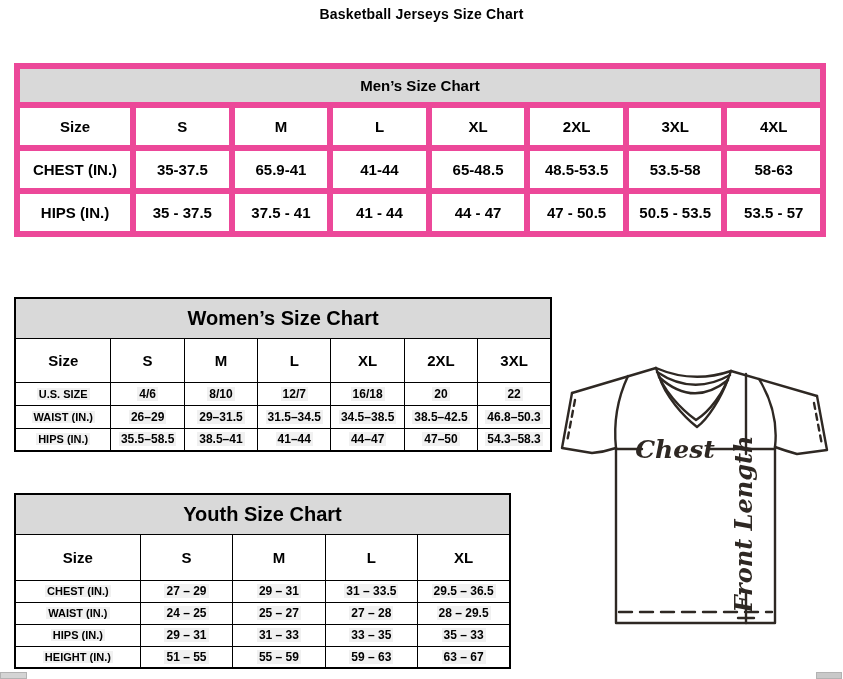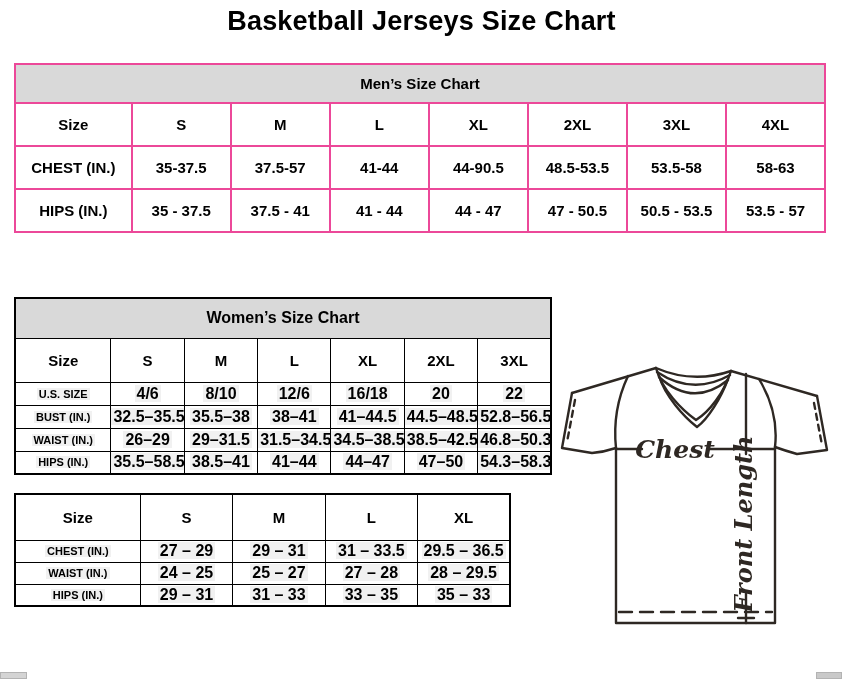--- a/index.html
+++ b/index.html
@@ -2,37 +2,37 @@
 <html><head>
 <meta charset="utf-8">
 <style>
   html,body{margin:0;padding:0;}
   body{
     width:843px;height:679px;position:relative;background:#fff;color:#000;
     font-family:"Liberation Sans",sans-serif;overflow:hidden;
   }
   .page-title{
     position:absolute;top:6px;left:0;width:843px;text-align:center;
-    font-size:27px;font-weight:bold;letter-spacing:.2px;
+    font-size:14px;font-weight:bold;letter-spacing:.2px;
   }
   table.tbl{
     position:absolute;border-collapse:collapse;table-layout:fixed;
     text-align:center;font-weight:bold;background:#fff;
   }
   table.tbl td{padding:0;vertical-align:middle;overflow:hidden;white-space:nowrap;}
-  .band-cell{background:#d9d9d9;font-size:16px;}
+  .band-cell{background:#d9d9d9;font-size:20px;}
   
   #mens{left:14px;top:63px;width:812px;border:2px solid #000;}
-  #mens td{border:2px solid #ec4899;font-size:15px;}
+  #mens td{border:6px solid #ec4899;font-size:15px;}
   
   #womens{left:14px;top:297px;width:538px;border:2px solid #000;}
   #youth{left:14px;top:493px;width:497px;border:2px solid #000;}
   #womens td,#youth td{border:1px solid #000;}
   #womens .size-row td,#youth .size-row td{font-size:15px;}
-  #womens .data-row td,#youth .data-row td{font-size:16px;}
+  #womens .data-row td,#youth .data-row td{font-size:12px;}
   #womens .data-row td.lbl,#youth .data-row td.lbl{font-size:11px;}
   .hl{background:#f1f1f1;padding:0 2px;}
   
   #jersey{position:absolute;left:556px;top:362px;width:284px;height:270px;}
   .measure-text{
     font-family:"DejaVu Serif",serif;font-weight:bold;font-style:italic;
     fill:#2e2823;
   }
   
   .scroll-chip{position:absolute;height:7px;background:#d4d4d4;border:1px solid #b3b3b3;box-sizing:border-box;}
@@ -65,23 +65,23 @@
     <td>M</td>
     <td>L</td>
     <td>XL</td>
     <td>2XL</td>
     <td>3XL</td>
     <td>4XL</td>
   </tr>
   <tr class="data-row" style="height:43px;">
     <td class="lbl">CHEST (IN.)</td>
     <td>35-37.5</td>
-    <td>37.5-57</td>
+    <td>65.9-41</td>
     <td>41-44</td>
-    <td>44-90.5</td>
+    <td>65-48.5</td>
     <td>48.5-53.5</td>
     <td>53.5-58</td>
     <td>58-63</td>
   </tr>
   <tr class="data-row" style="height:43px;">
     <td class="lbl">HIPS (IN.)</td>
     <td>35 - 37.5</td>
     <td>37.5 - 41</td>
     <td>41 - 44</td>
     <td>44 - 47</td>
@@ -112,33 +112,24 @@
     <td>M</td>
     <td>L</td>
     <td>XL</td>
     <td>2XL</td>
     <td>3XL</td>
   </tr>
   <tr class="data-row" style="height:23px;">
     <td class="lbl"><span class="hl">U.S. SIZE</span></td>
     <td><span class="hl">4/6</span></td>
     <td><span class="hl">8/10</span></td>
-    <td><span class="hl">12/6</span></td>
+    <td><span class="hl">12/7</span></td>
     <td><span class="hl">16/18</span></td>
     <td><span class="hl">20</span></td>
     <td><span class="hl">22</span></td>
-  </tr>
-  <tr class="data-row" style="height:23px;">
-    <td class="lbl"><span class="hl">BUST (IN.)</span></td>
-    <td><span class="hl">32.5–35.5</span></td>
-    <td><span class="hl">35.5–38</span></td>
-    <td><span class="hl">38–41</span></td>
-    <td><span class="hl">41–44.5</span></td>
-    <td><span class="hl">44.5–48.5</span></td>
-    <td><span class="hl">52.8–56.5</span></td>
   </tr>
   <tr class="data-row" style="height:23px;">
     <td class="lbl"><span class="hl">WAIST (IN.)</span></td>
     <td><span class="hl">26–29</span></td>
     <td><span class="hl">29–31.5</span></td>
     <td><span class="hl">31.5–34.5</span></td>
     <td><span class="hl">34.5–38.5</span></td>
     <td><span class="hl">38.5–42.5</span></td>
     <td><span class="hl">46.8–50.3</span></td>
   </tr>
@@ -156,20 +147,23 @@
 
 <table class="tbl" id="youth">
   <colgroup>
     <col style="width:25.3%">
       <col style="width:18.7%">
       <col style="width:18.65%">
       <col style="width:18.7%">
       <col style="width:18.65%">
   </colgroup>
   <tbody>
+      <tr style="height:40px;">
+        <td colspan="5" class="band-cell">Youth Size Chart</td>
+      </tr>
   <tr class="size-row" style="height:46px;">
     <td>Size</td>
     <td>S</td>
     <td>M</td>
     <td>L</td>
     <td>XL</td>
   </tr>
   <tr class="data-row" style="height:22px;">
     <td class="lbl"><span class="hl">CHEST (IN.)</span></td>
     <td><span class="hl">27 – 29</span></td>
@@ -183,20 +177,27 @@
     <td><span class="hl">25 – 27</span></td>
     <td><span class="hl">27 – 28</span></td>
     <td><span class="hl">28 – 29.5</span></td>
   </tr>
   <tr class="data-row" style="height:22px;">
     <td class="lbl"><span class="hl">HIPS (IN.)</span></td>
     <td><span class="hl">29 – 31</span></td>
     <td><span class="hl">31 – 33</span></td>
     <td><span class="hl">33 – 35</span></td>
     <td><span class="hl">35 – 33</span></td>
+  </tr>
+  <tr class="data-row" style="height:22px;">
+    <td class="lbl"><span class="hl">HEIGHT (IN.)</span></td>
+    <td><span class="hl">51 – 55</span></td>
+    <td><span class="hl">55 – 59</span></td>
+    <td><span class="hl">59 – 63</span></td>
+    <td><span class="hl">63 – 67</span></td>
   </tr>
 </tbody>
   </table>
 
 <svg id="jersey" viewBox="0 0 284 270" xmlns="http://www.w3.org/2000/svg">
   <g fill="none" stroke="#2e2823" stroke-width="2.4" stroke-linejoin="round" stroke-linecap="round">
 
     <path d="M100,6 L16,31"></path>
     <path d="M175,9 L261,34"></path>
 

